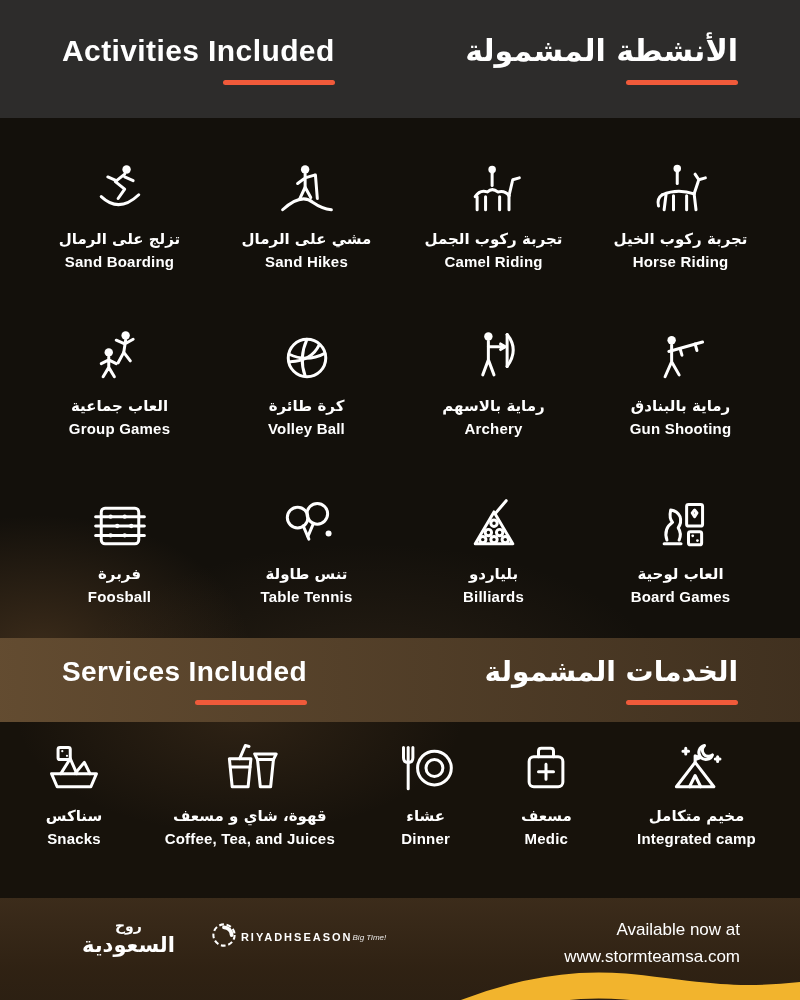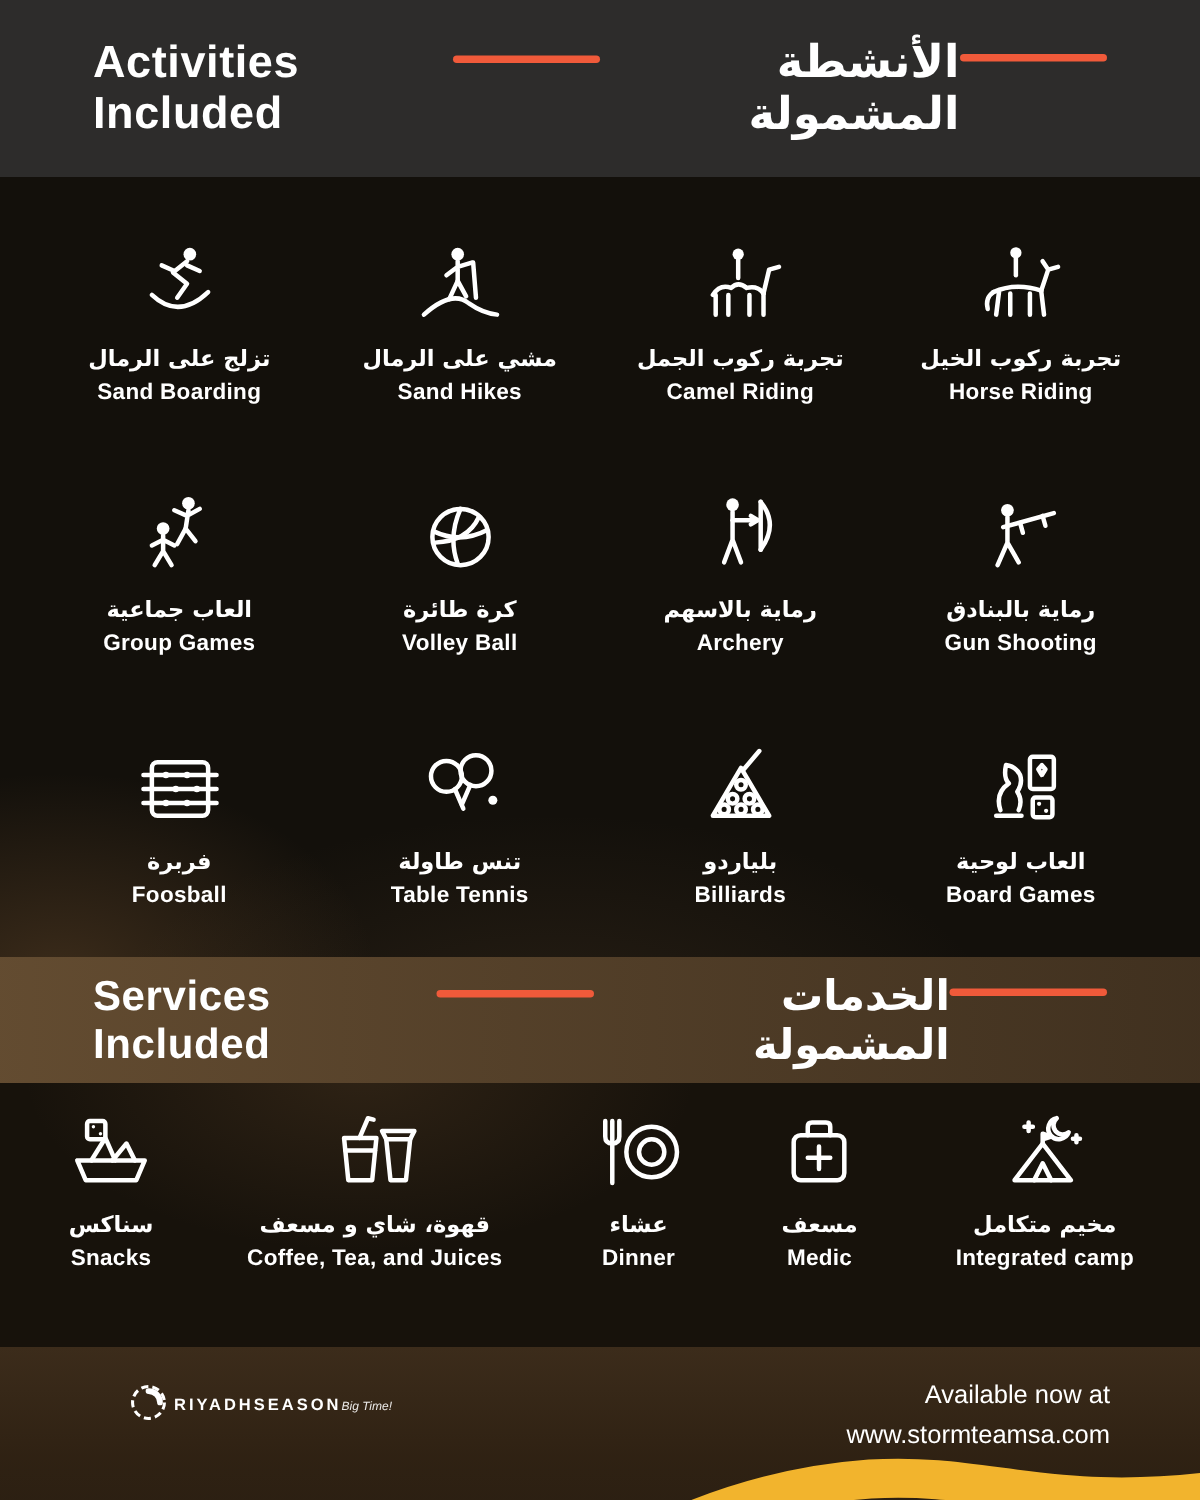--- a/index.html
+++ b/index.html
@@ -11,21 +11,21 @@
   *{box-sizing:border-box;margin:0;padding:0}
   html,body{background:#000}
   body{font-family:"Liberation Sans",sans-serif;color:#fff;width:800px}
   .poster{position:relative;width:800px;height:1000px;overflow:hidden;background:var(--body_bg)}
 
   
   .band{height:118px;display:flex;justify-content:space-between;align-items:center;
         padding:0 62px;background:var(--header_bg)}
   .band.services-band{height:84px;
         background:linear-gradient(90deg,rgba(102,78,50,.96),rgba(66,50,32,.96))}
-  .title-group{display:flex;flex-direction:row;align-items:flex-start}
+  .title-group{display:flex;flex-direction:column;align-items:flex-end}
   .title-en{font-size:30px;font-weight:700;letter-spacing:.4px;font-family:"Liberation Sans",sans-serif}
   .title-ar{font-size:30px;font-weight:700;font-family:"DejaVu Sans",sans-serif}
   .services-band .title-en,.services-band .title-ar{font-size:28px}
   .underline{width:112px;height:5px;border-radius:3px;background:var(--accent);margin-top:12px}
 
   
   .activities{height:520px;padding:14px 26px 4px;
       background:
         radial-gradient(ellipse 300px 190px at 5% 102%, rgba(150,105,60,.30), transparent 70%),
         radial-gradient(ellipse 430px 210px at 46% 110%, rgba(130,95,60,.18), transparent 70%),
@@ -368,20 +368,24 @@
   </section>
 
   <footer class="footer">
 
     <svg class="swoosh" viewBox="0 0 800 162" preserveAspectRatio="none" fill="none">
       <path d="M320 195 C 400 145, 470 96, 580 88 C 660 83, 702 112, 825 94" stroke="var(--swoosh)" stroke-width="26" stroke-linecap="round"></path>
       <path d="M430 212 C 560 172, 680 160, 835 178" stroke="var(--swoosh)" stroke-width="25" stroke-linecap="round"></path>
     </svg>
 
     <div class="logos">
+      <div class="saudi-logo">
+        <div class="saudi-top" lang="ar" dir="rtl">روح</div>
+        <div class="saudi-bottom" lang="ar" dir="rtl">السعودية</div>
+      </div>
       <div class="riyadh-logo">
         <svg class="rs-mark" viewBox="0 0 40 40" fill="none">
           <circle cx="20" cy="20" r="12.5" stroke="#fff" stroke-width="2.4" stroke-dasharray="5.6 3.2"></circle>
           <path d="M20 11 A 9 9 0 0 1 29 20" stroke="#fff" stroke-width="4.5" stroke-linecap="round"></path>
         </svg>
         <div class="rs-line">RIYADH</div>
         <div class="rs-line">SEASON</div>
         <div class="rs-tagline">Big Time!</div>
       </div>
     </div>

